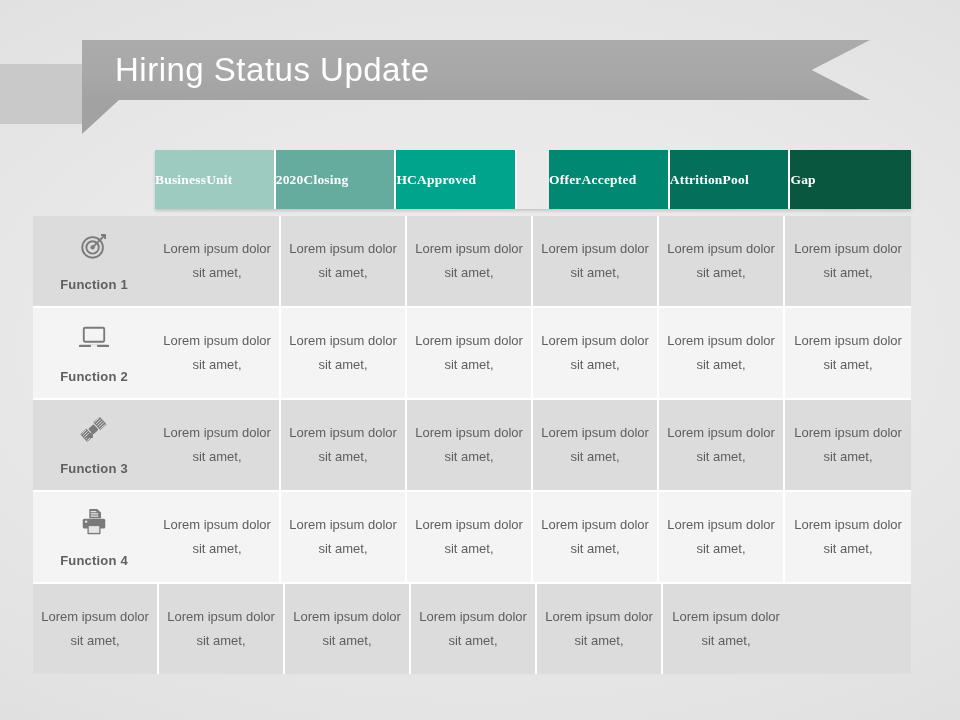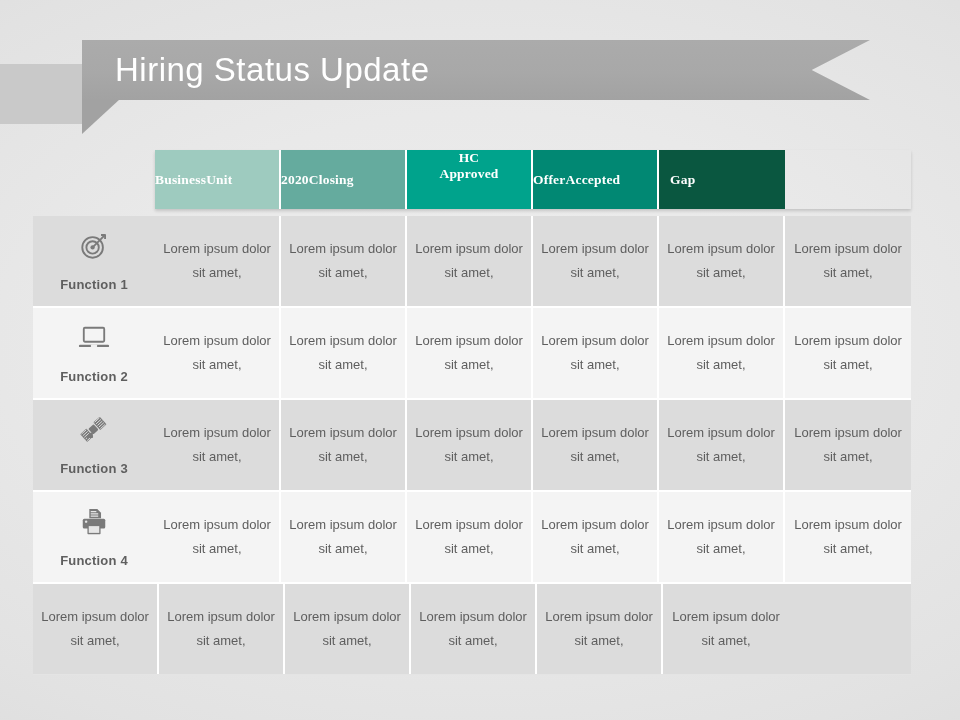--- a/index.html
+++ b/index.html
@@ -108,21 +108,21 @@
     display: flex;
     align-items: center;
     text-align: center;
     color: #ffffff;
     font-weight: bold;
     font-size: 13.5px;
     line-height: 16px;
     font-family: "Liberation Serif", serif;
     letter-spacing: 0.2px;
   }
-  .th:last-child { border-right: none; padding-left: 11px; }
+  .th:last-child { border-right: none; }
   .th-label { display: block; }
 
   
   .tbody {
     position: absolute;
     left: 0;
     top: 66px;
     width: 878px;
   }
   .row {
@@ -204,27 +204,31 @@
 
     <div class="thead" id="thead">
         <div class="th" style="background: rgb(158, 203, 191);">
           <span class="th-label">Business</span>
           <span class="th-label">Unit</span>
         </div>
         <div class="th" style="background: rgb(101, 171, 158);">
           <span class="th-label">2020</span>
           <span class="th-label">Closing</span>
         </div>
-        <div class="th" style="background: rgb(0, 163, 140); flex-direction: column;">
+        <div class="th" style="background: rgb(0, 163, 140);">
           <span class="th-label">HC</span>
           <span class="th-label">Approved</span>
         </div>
-        <div class="th" style="background: rgb(1, 136, 115);">
+        <div class="th" style="background: rgb(1, 136, 115); margin-left: 32px;">
           <span class="th-label">Offer</span>
           <span class="th-label">Accepted</span>
+        </div>
+        <div class="th" style="background: rgb(4, 112, 92);">
+          <span class="th-label">Attrition</span>
+          <span class="th-label">Pool</span>
         </div>
         <div class="th" style="background: rgb(10, 87, 64);">
           <span class="th-label">Gap</span>
         </div>
       </div>
 
     <div class="tbody" id="tbody">
         <div class="row band-dark">
           <div class="row-head">
             <div class="row-icon">

